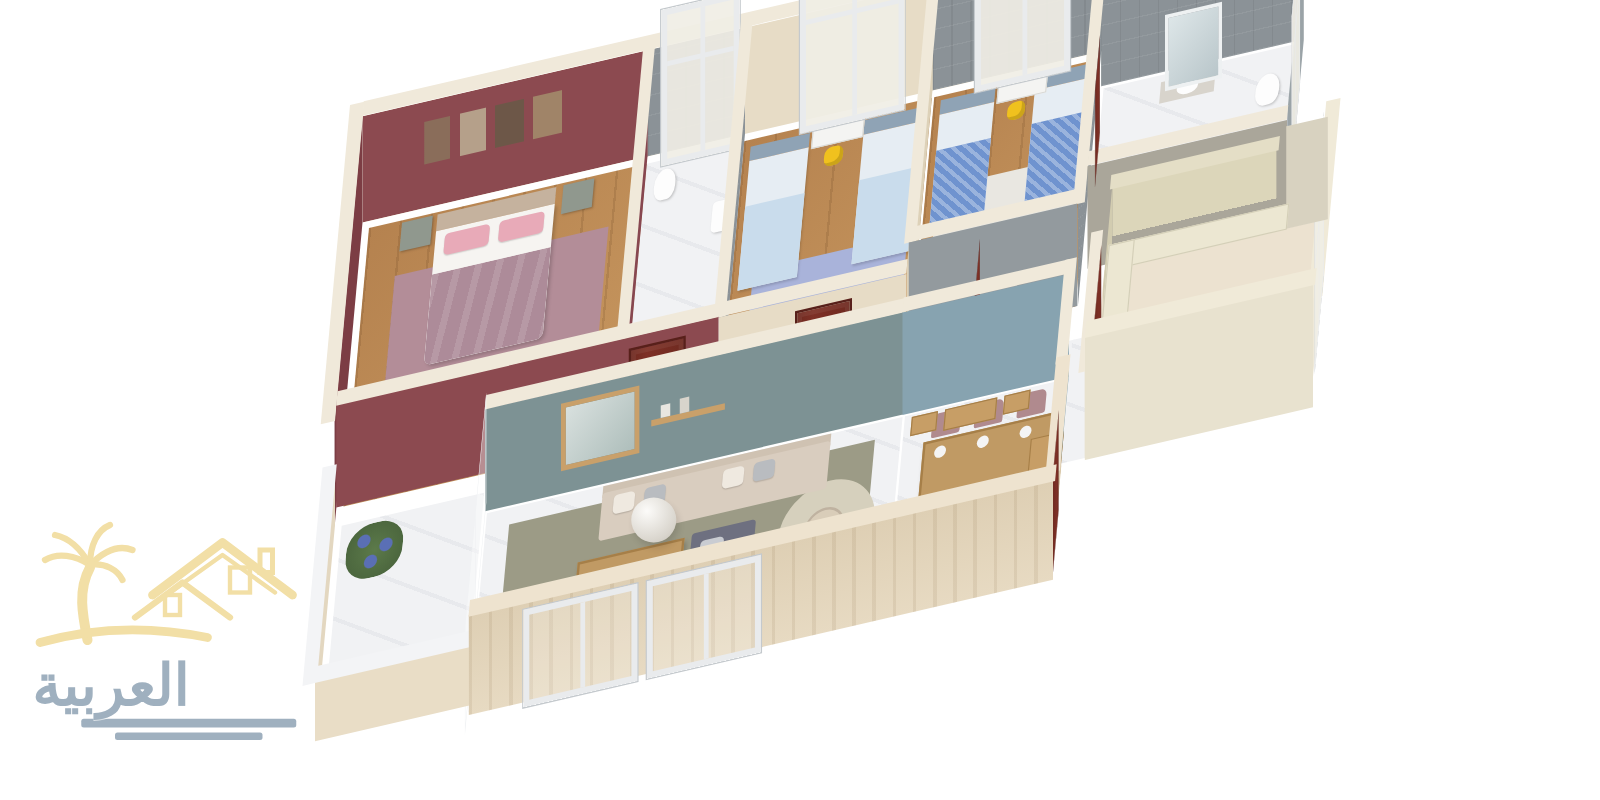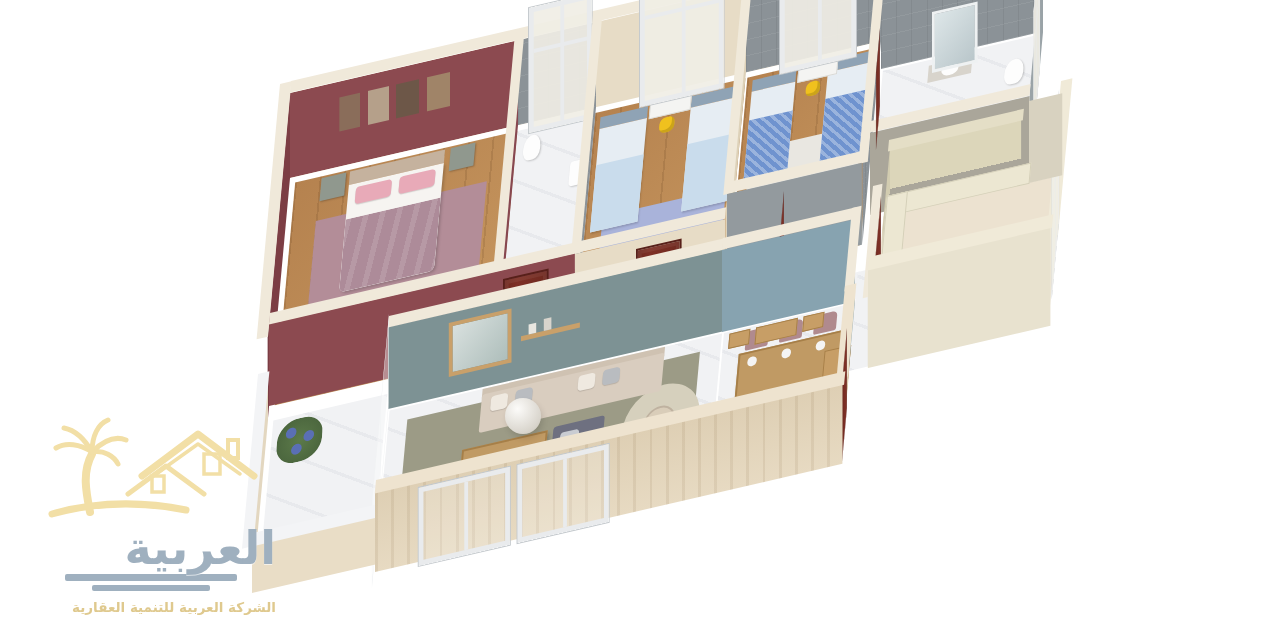--- a/index.html
+++ b/index.html
@@ -28,21 +28,21 @@
   .window .mullion-v{position:absolute;left:50%;top:0;width:4px;height:100%;background:#e9ebed;}
   .window .mullion-h{position:absolute;left:0;top:32%;width:100%;height:4px;background:#e9ebed;}
   .door{background:linear-gradient(90deg,#6f2a20,var(--door-red) 30%,#6f2a20 100%);
         border:2px solid #58201a;box-shadow:inset 0 0 0 4px rgba(255,255,255,.06);}
   .chair-y{background:var(--accent-yellow);border-radius:40%;box-shadow:inset -3px -3px 0 rgba(0,0,0,.15);}
   .pillow{border-radius:4px;box-shadow:0 1px 1px rgba(0,0,0,.15);}
   
   #pendant{position:absolute;left:505px;top:398px;width:36px;height:36px;border-radius:50%;
            background:radial-gradient(circle at 35% 30%,#fcfbf9,#d9d5cd 70%,#c4bfb5);box-shadow:2px 4px 6px rgba(0,0,0,.12);}
   
-  #logo{position:absolute;left:26px;top:414px;width:250px;text-align:right;direction:rtl;}
+  #logo{position:absolute;left:26px;top:414px;width:250px;text-align:left;direction:rtl;font-family:Liberation Serif, serif;}
   #logo .word{font-size:46px;line-height:1.05;font-weight:700;color:var(--logo-gray);
               letter-spacing:-1px;text-shadow:0 1px 0 rgba(255,255,255,.6);}
   #logo .bar1{width:172px;height:7px;background:var(--logo-gray);margin:2px auto 0;border-radius:2px;}
   #logo .bar2{width:118px;height:6px;background:var(--logo-gray);margin:4px auto 0;border-radius:2px;}
   #logo .tagline{margin-top:8px;font-size:13.5px;font-weight:700;color:var(--logo-gold-text);}
 </style>
 </head>
 <body>
 
 <div id="canvas">
@@ -292,15 +292,14 @@
         <rect x="182" y="26" width="10" height="18" stroke-width="4"></rect>
         <rect x="158" y="40" width="16" height="20" stroke-width="3.5"></rect>
 
         <path d="M82 80 L120 52 L158 80" stroke-width="5" stroke-linejoin="round"></path>
         <rect x="106" y="62" width="12" height="16" stroke-width="3.5"></rect>
       </g>
     </svg>
     <div class="word">العربية</div>
     <div class="bar1"></div>
     <div class="bar2"></div>
-    <div class="tagline">الشركة العربية للتنمية العقارية</div>
   </div>
 </div>
 
 </body></html>

